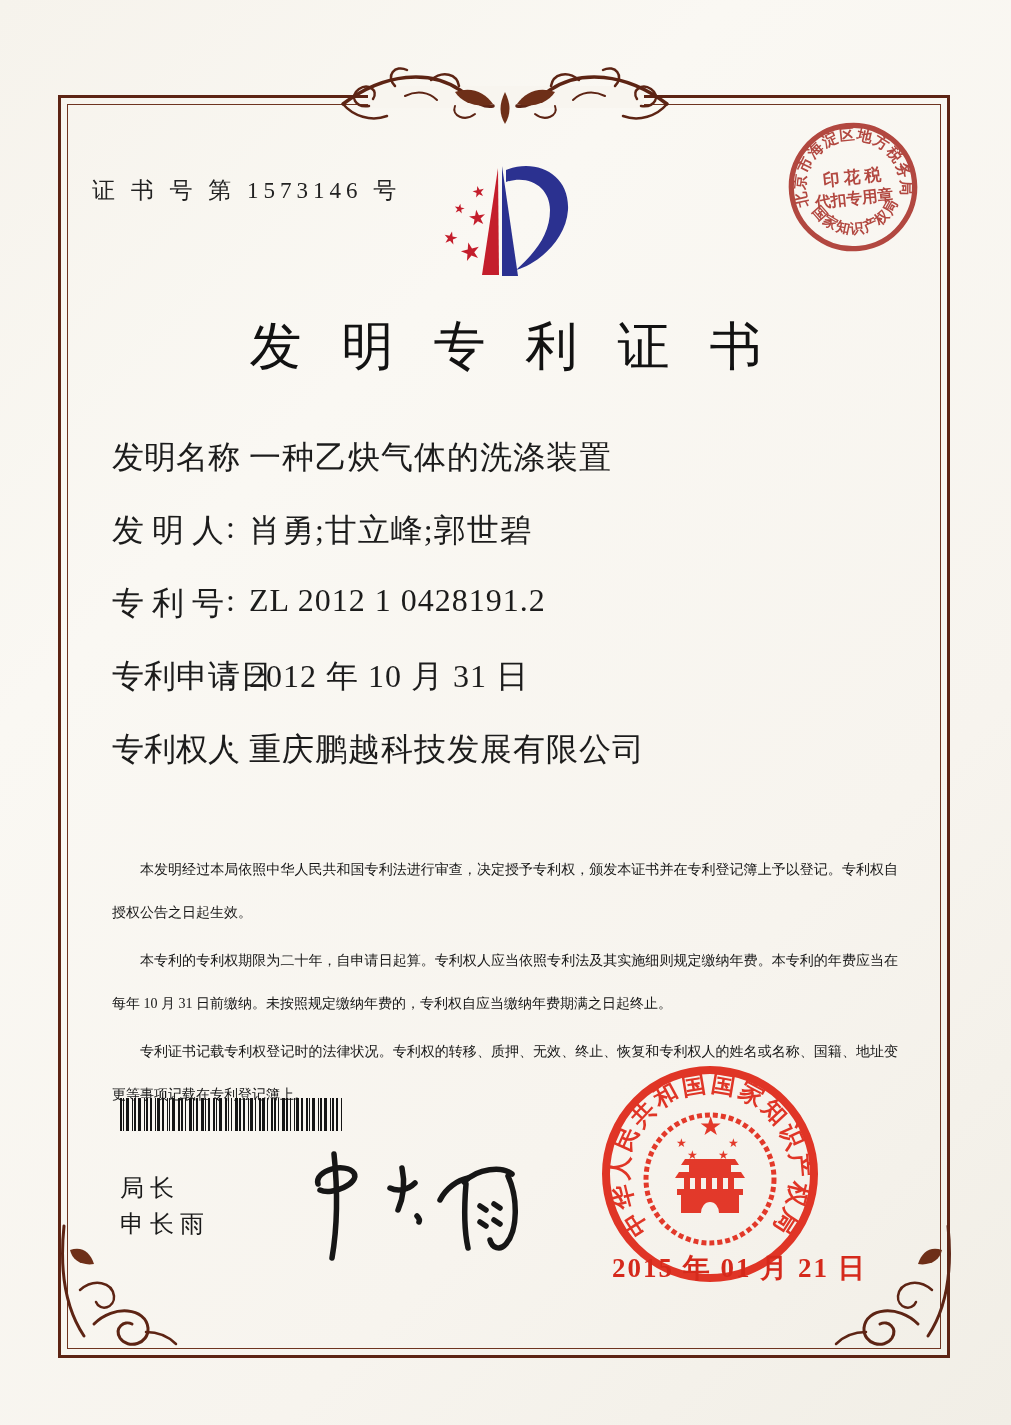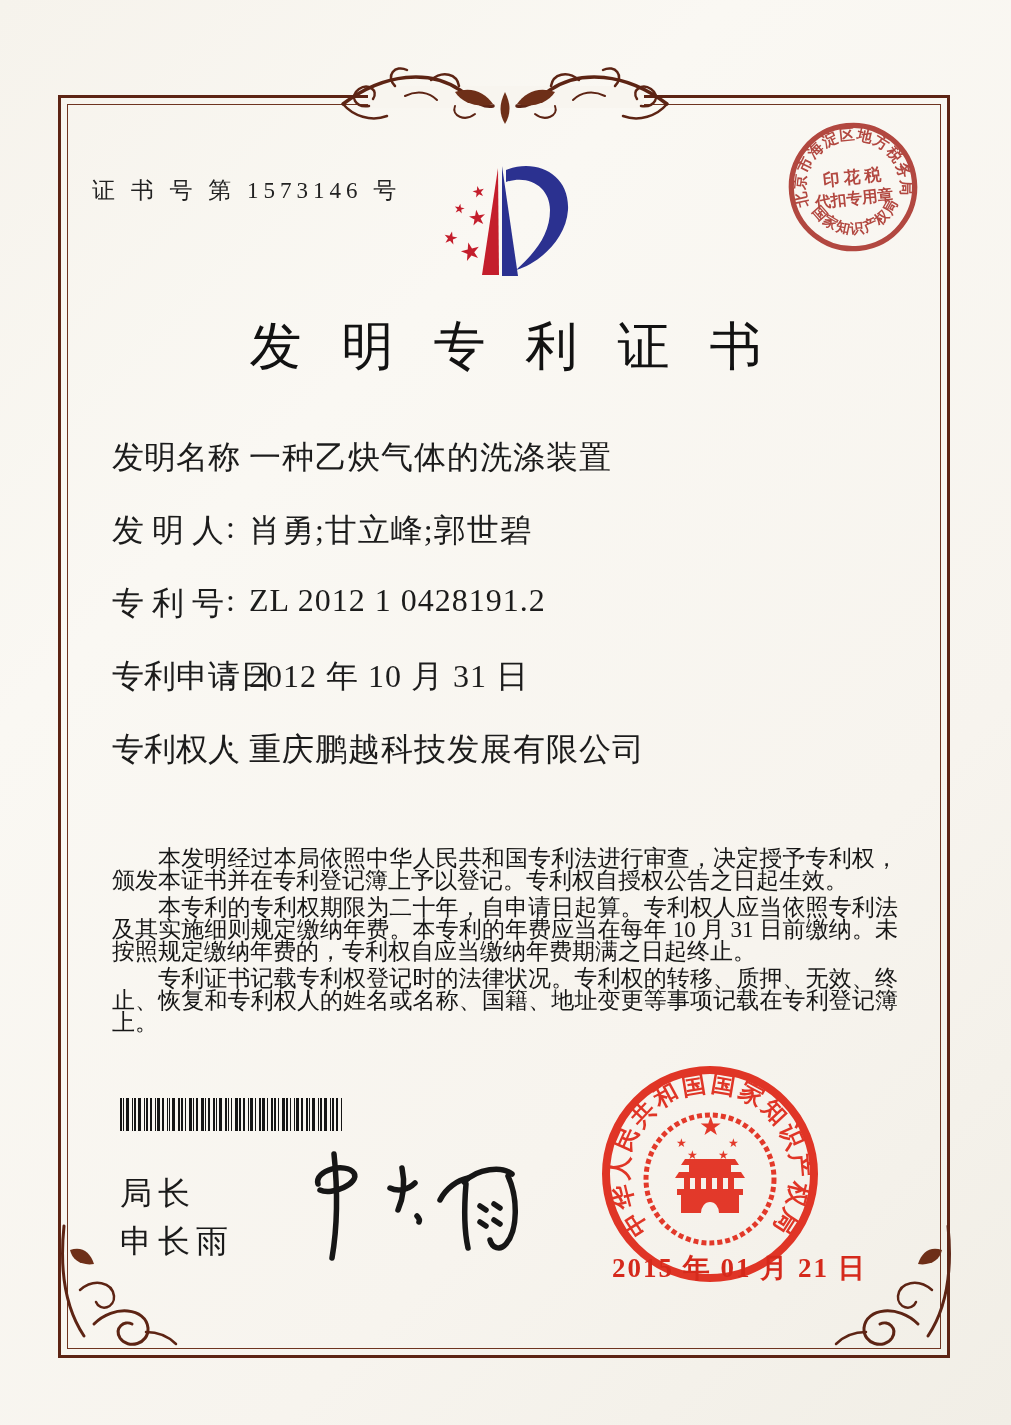--- a/index.html
+++ b/index.html
@@ -23,27 +23,27 @@
   .tax-stamp{position:absolute;left:784px;top:118px;width:138px;height:138px;transform:rotate(-6deg);opacity:.88;}
   .doc-title{position:absolute;left:0;top:312px;width:100%;text-align:center;
     font-size:52px;font-weight:400;letter-spacing:40px;text-indent:40px;color:#121212;}
   
   .fields{position:absolute;left:112px;top:436px;width:800px;}
   .frow{height:73px;font-size:32px;white-space:nowrap;}
   .flabel{display:inline-block;width:112px;text-align:justify;text-align-last:justify;vertical-align:top;}
   .fcolon{display:inline-block;margin-left:2px;vertical-align:top;}
   .fvalue{display:inline-block;margin-left:14px;letter-spacing:1px;vertical-align:top;}
   
-  .body-text{position:absolute;left:112px;top:848px;width:786px;font-size:23px;line-height:22px;
+  .body-text{position:absolute;left:112px;top:848px;width:786px;font-size:14px;line-height:43px;
     text-align:justify;color:#161616;}
   .body-text p{margin:0 0 5px 0;text-indent:2em;}
   
   .barcode{position:absolute;left:120px;top:1098px;width:262px;height:33px;font-size:0;}
   .barcode i{display:inline-block;height:100%;background:#151515;}
-  .issuer{position:absolute;left:120px;top:1172px;font-size:32px;letter-spacing:6px;color:#1a1a1a;}
+  .issuer{position:absolute;left:120px;top:1172px;font-size:24px;letter-spacing:6px;color:#1a1a1a;}
   .issuer .name{display:block;margin-top:4px;}
   .signature{position:absolute;left:268px;top:1138px;width:260px;height:130px;}
   .authority-seal{position:absolute;left:599px;top:1063px;width:222px;height:222px;opacity:.95;}
   .seal-date{position:absolute;left:612px;top:1250px;font-size:27px;font-weight:700;
     color:#d5291b;letter-spacing:2px;white-space:nowrap;}
   .footer-page{position:absolute;left:0;top:1318px;width:93%;text-align:center;font-size:19px;
     letter-spacing:3px;color:#8d7664;}
   
   .stamp-arc{font-family:"Liberation Serif",serif;font-weight:700;}
 </style>

